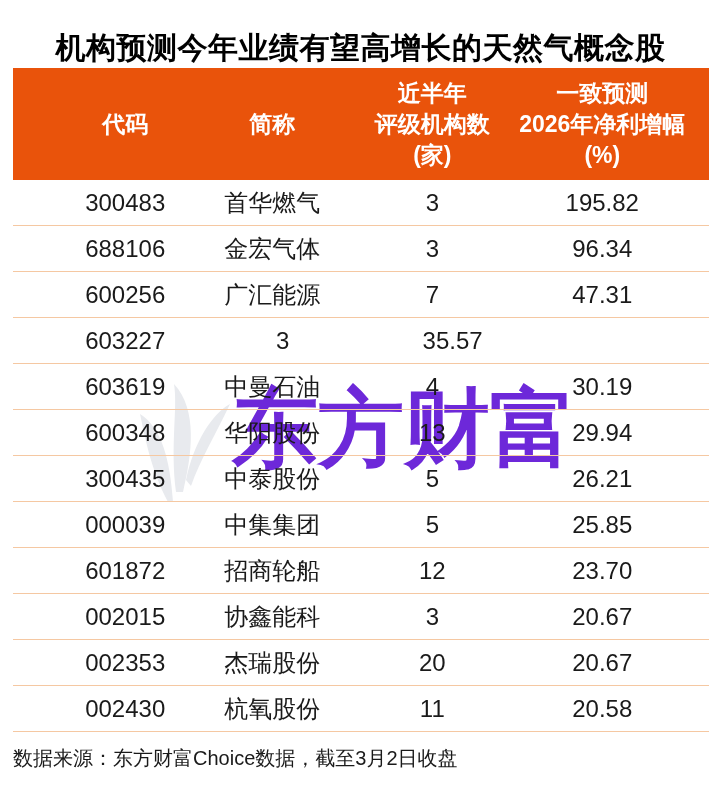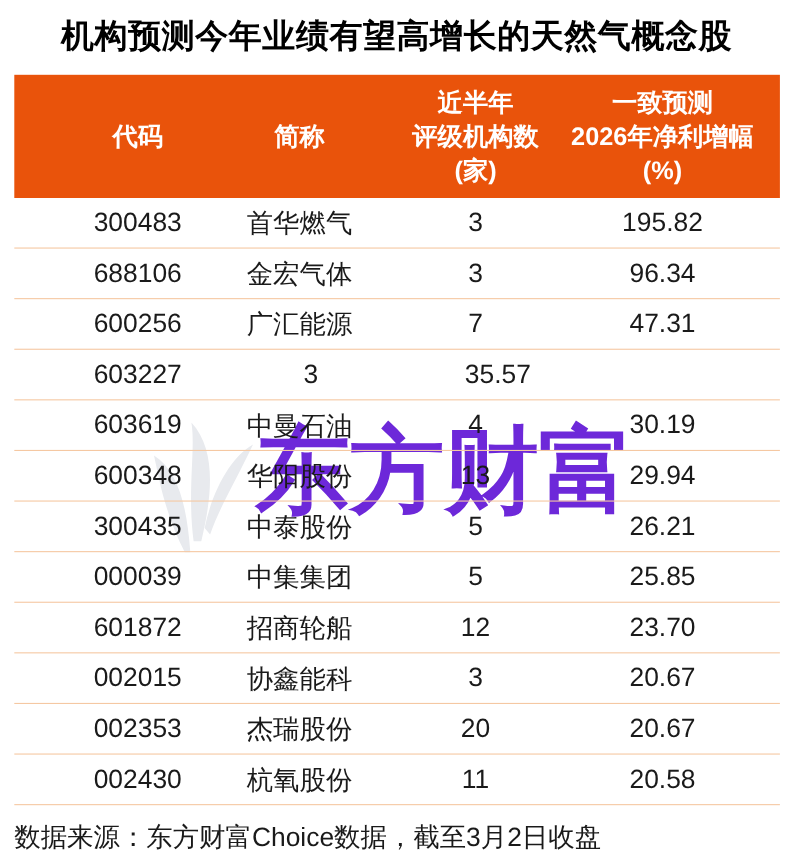--- a/index.html
+++ b/index.html
@@ -5,21 +5,21 @@
   html, body { margin:0; padding:0; background:#ffffff; }
   body {
     width:721px; height:789px;
     font-family:"Liberation Sans", sans-serif;
     -webkit-font-smoothing:antialiased;
   }
   .page { position:relative; width:721px; height:789px; overflow:hidden; background:#ffffff; }
 
   .title {
     margin:0; box-sizing:border-box;
-    height:68px; padding-top:13px;
+    height:68px; padding-top:28px;
     text-align:center;
     font-size:30px; font-weight:bold; color:#000000;
     letter-spacing:0.5px;
     position:relative; z-index:2;
   }
 
   
   .watermark {
     position:absolute; left:140px; top:382px; z-index:0;
     display:flex; align-items:flex-start;
@@ -51,21 +51,21 @@
     height:46px; box-sizing:border-box;
     font-size:24px; color:#1a1a1a;
     text-align:center;
     border-bottom:1.5px solid #f5c8a2;
     background:transparent;
   }
 
   .footer {
     position:relative; z-index:1;
     margin:13px 0 0 13px;
-    font-size:24px; color:#1a1a1a;
+    font-size:20px; color:#1a1a1a;
   }
 </style>
 </head>
 <body>
 
 <div class="page">
 
   <h1 class="title">机构预测今年业绩有望高增长的天然气概念股</h1>
 
   <div class="watermark">

